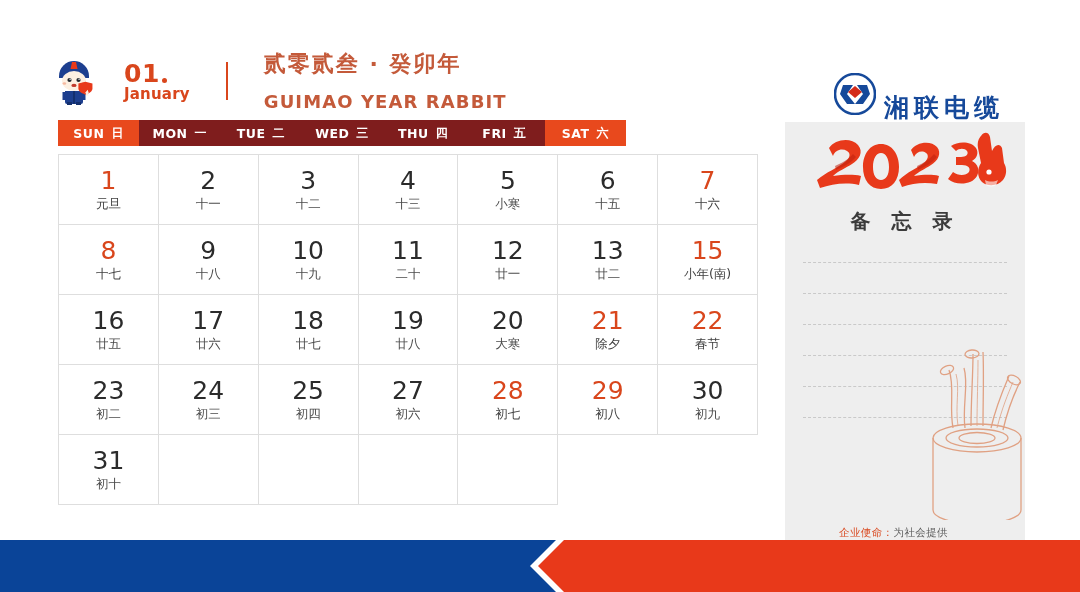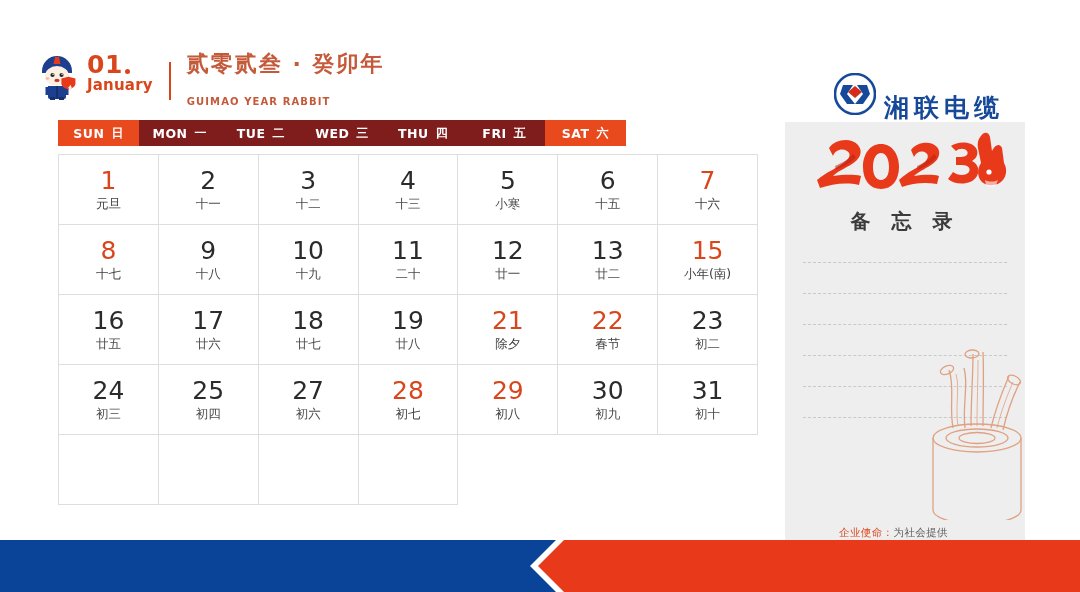--- a/index.html
+++ b/index.html
@@ -7,21 +7,21 @@
     width: 1080px; height: 592px;
     overflow: hidden;
     background: #ffffff;
     font-family: "Liberation Sans", "DejaVu Sans", sans-serif;
   }
   #page { position: relative; width: 1080px; height: 592px; background: #fff; }
 
   
   #header { position: absolute; left: 0; top: 0; width: 1080px; height: 118px; }
 
-  #brand-left { position: absolute; left: 34px; top: 52px; display: flex; align-items: flex-start; }
+  #brand-left { position: absolute; left: 51px; top: 52px; display: flex; align-items: center; gap: 20px; }
 
   
   .mascot { position: relative; width: 46px; height: 48px; flex: 0 0 46px; }
   .mascot svg { display: block; }
 
   .month-block { margin-left: 7px; position: relative; }
   .month-num {
     font-family: "DejaVu Sans", sans-serif;
     font-size: 25px; font-weight: 700; color: #d9461c;
     letter-spacing: 0.5px; line-height: 25px;
@@ -43,21 +43,21 @@
   }
 
   .year-block { position: relative; }
   .year-cn {
     font-size: 22px; font-weight: 700; color: #c45a3a;
     letter-spacing: 2px; line-height: 24px;
     font-family: "DejaVu Sans", sans-serif;
   }
   .year-en {
     font-family: "DejaVu Sans", sans-serif;
-    font-size: 10px; font-weight: 700; color: #c45a3a;
+    font-size: 18px; font-weight: 700; color: #c45a3a;
     letter-spacing: 1.1px; line-height: 15px; margin-top: 18px;
   }
 
   
   #brand-right {
     position: absolute; right: 76px; top: 55px;
     display: flex; align-items: center;
   }
   .logo-mark { width: 42px; height: 42px; flex: 0 0 42px; }
   .logo-words { margin-left: 8px; margin-top: 39px; }
@@ -314,20 +314,24 @@
           <div class="dnum">17</div>
           <div class="dsub">廿六</div>
         </div>
         <div class="cell">
           <div class="dnum">18</div>
           <div class="dsub">廿七</div>
         </div>
         <div class="cell">
           <div class="dnum">19</div>
           <div class="dsub">廿八</div>
+        </div>
+        <div class="cell">
+          <div class="dnum">20</div>
+          <div class="dsub">大寒</div>
         </div>
         <div class="cell weekend">
           <div class="dnum">21</div>
           <div class="dsub">除夕</div>
         </div>
         <div class="cell weekend">
           <div class="dnum">22</div>
           <div class="dsub">春节</div>
         </div>
         <div class="cell">

